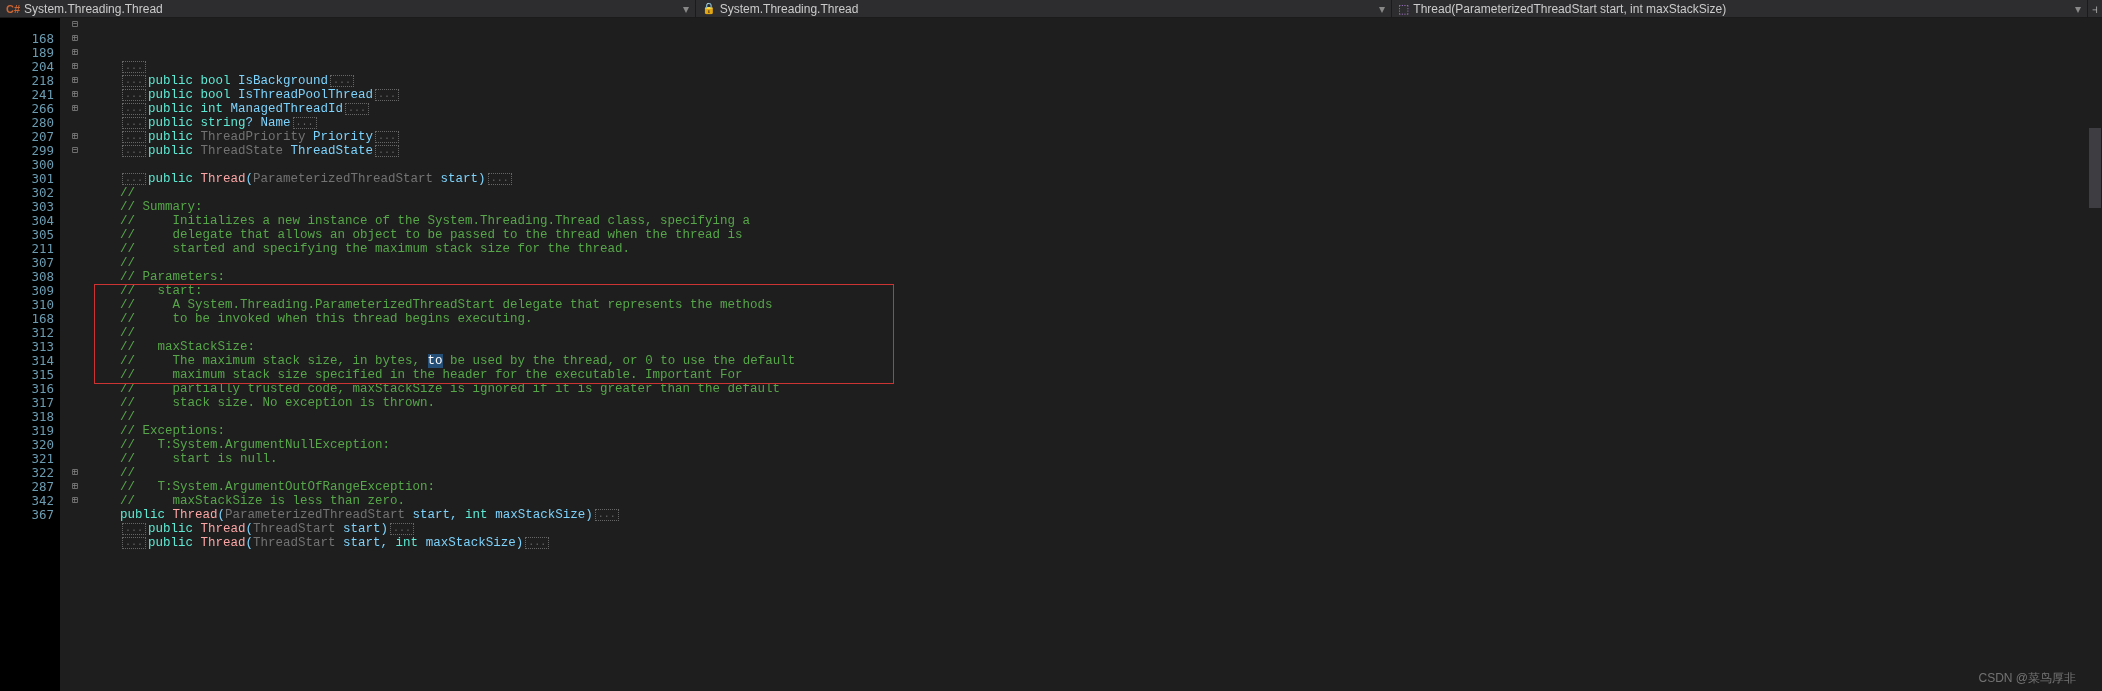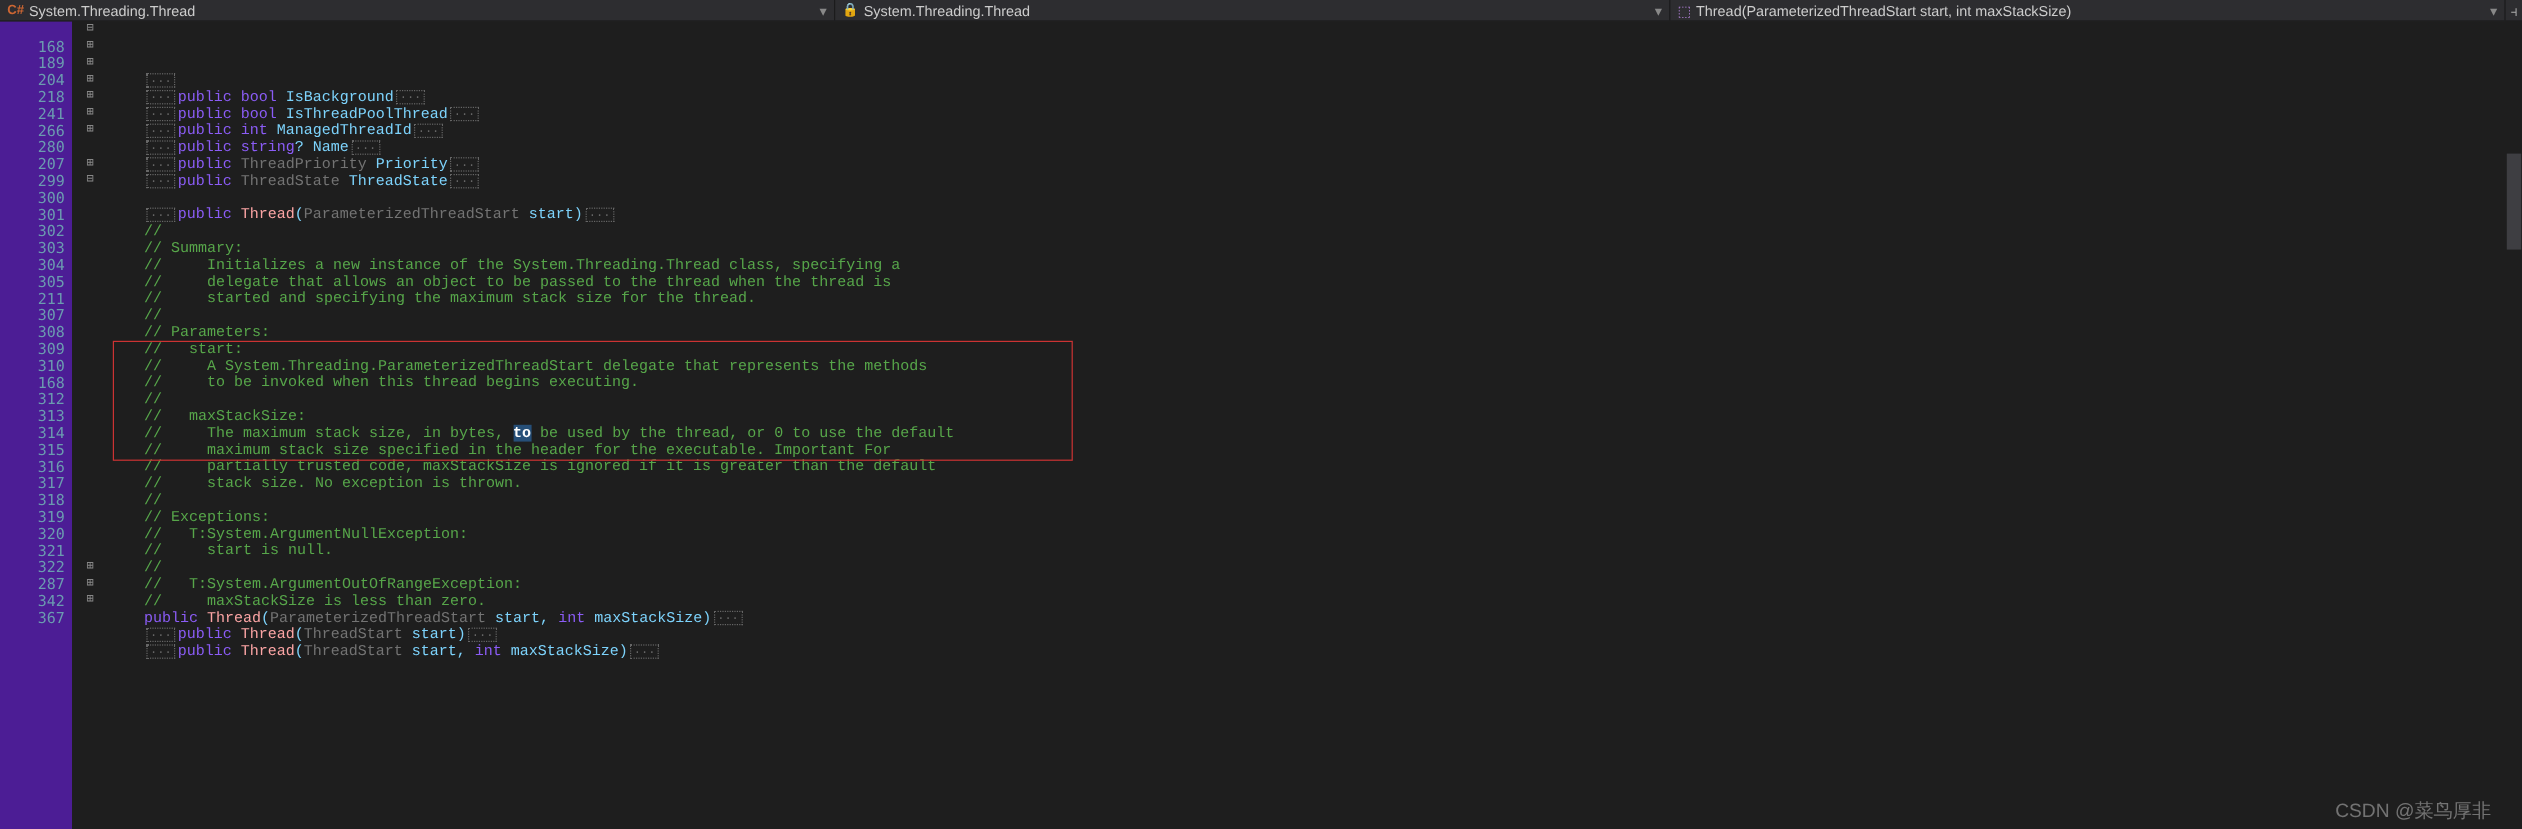--- a/index.html
+++ b/index.html
@@ -37,21 +37,21 @@
   .icon-lock { color: #cfcfa8; font-size: 11px; }
   .icon-cube { color: #b180d7; font-size: 12px; }
   .split-icon { padding: 0 4px; color: #aaa; cursor: pointer; }
   .editor {
     display: flex;
     height: calc(100% - 18px);
     position: relative;
   }
   .gutter {
     width: 60px;
-    background: #4c1d95;
+    background: #000000;
     color: #6b9bb0;
     text-align: right;
     padding-right: 6px;
     padding-top: 0;
     flex-shrink: 0;
     line-height: 14px;
     font-family: Consolas, monospace;
   }
   .gutter .ln { height: 14px; }
   .fold-col {
@@ -64,21 +64,21 @@
   }
   .fold-col .f { height: 14px; font-size: 10px; color: #888; }
   .code {
     flex: 1;
     line-height: 14px;
     white-space: pre;
     position: relative;
     padding-top: 0;
   }
   .code .line { height: 14px; }
-  .kw { color: #8b5cf6; }
+  .kw { color: #5eead4; }
   .typ { color: #737373; }
   .ident { color: #fca5a5; }
   .cmt { color: #57a64a; }
   .plain { color: #7dd3fc; }
   .ellip {
     display: inline-block;
     border: 1px dotted #666;
     color: #666;
     padding: 0 2px;
     line-height: 10px;
@@ -88,41 +88,40 @@
     margin: 0 2px;
   }
   .highlight-box {
     position: absolute;
     border: 1px solid #cc3333;
     pointer-events: none;
   }
   .sel {
     background: #264f78;
     color: #fff;
-    font-weight: bold;
   }
   .scrollbar {
     width: 14px;
     background: #1e1e1e;
     position: relative;
   }
   .scroll-thumb {
     position: absolute;
     left: 1px; right: 1px;
     top: 110px;
     height: 80px;
     background: #3e3e42;
   }
   .watermark {
     position: absolute;
     bottom: 4px;
     right: 26px;
     color: #aaa;
     font-family: sans-serif;
-    font-size: 16px;
+    font-size: 12px;
     opacity: 0.6;
   }
 </style>
 </head>
 <body>
 
 <div class="top-bar">
   <div class="crumb wide">
     <span class="icon-sq">C#</span>
     <span>System.Threading.Thread</span>

